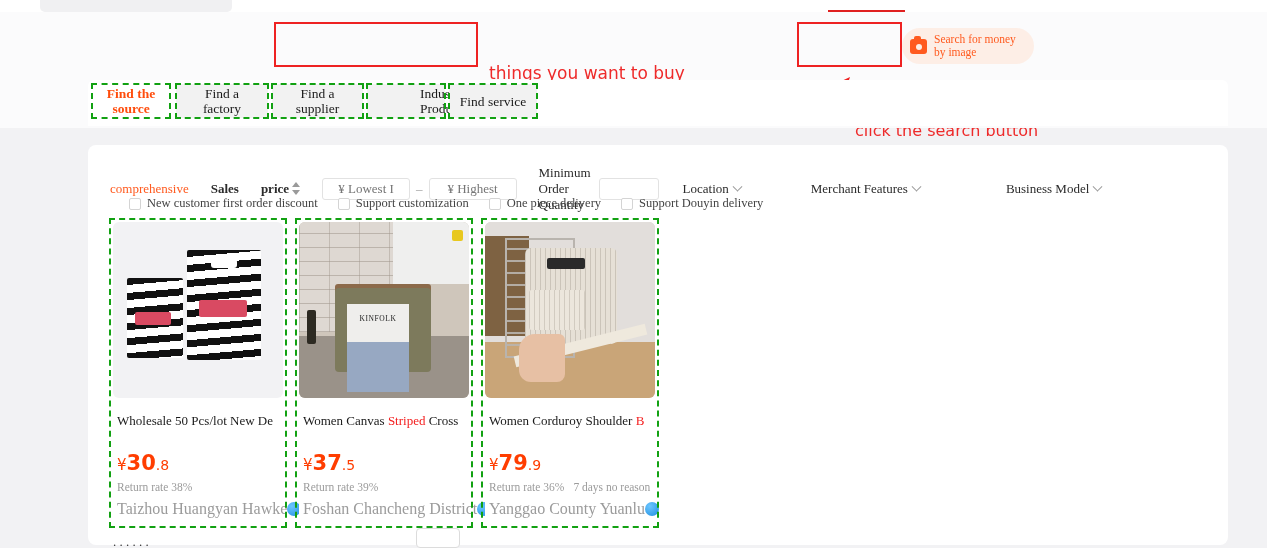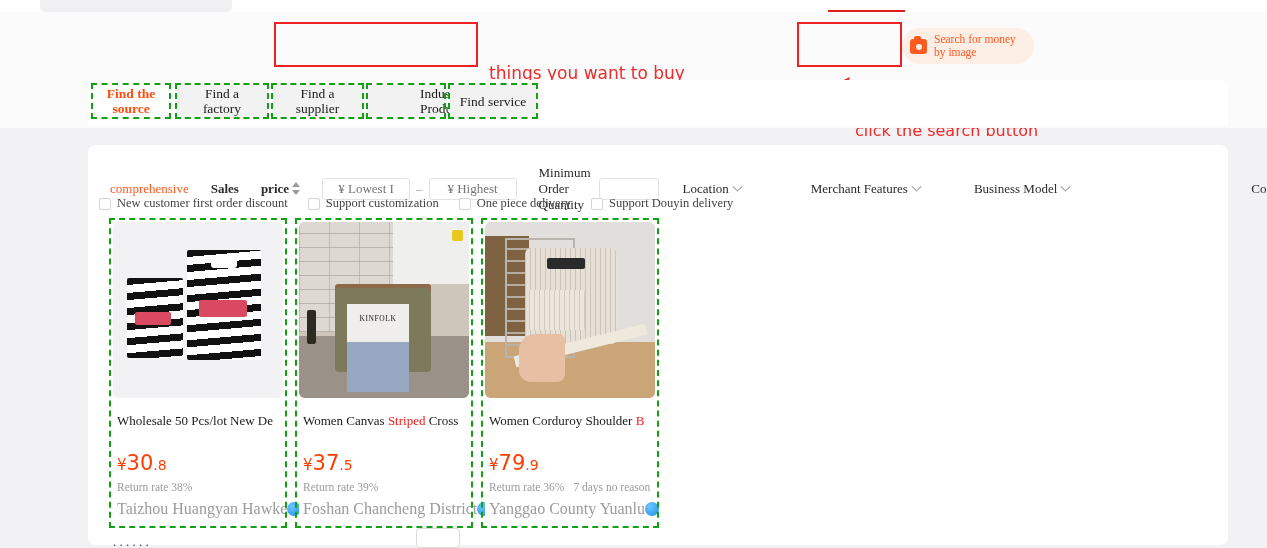--- a/index.html
+++ b/index.html
@@ -181,21 +181,21 @@
     background: #fff; outline: none;
   }
   .caret {
     display: inline-block; width: 7px; height: 7px;
     border-right: 1.3px solid #9a9a9a; border-bottom: 1.3px solid #9a9a9a;
     transform: rotate(45deg) translate(-2px,-2px);
     margin-left: 5px;
   }
 
   .check-row {
-    position: absolute; left: 99px; top: 196px;
+    position: absolute; left: 129px; top: 196px;
     display: flex; align-items: center;
     font-size: 12.5px; color: #444;
   }
   .chk-wrap { display: flex; align-items: center; margin-right: 20px; cursor: pointer; }
   .chk {
     width: 12px; height: 12px;
     border: 1px solid #d4d4d4; border-radius: 2px;
     background: #fff; margin-right: 6px; flex: none;
   }
 
@@ -220,21 +220,21 @@
     margin: 15px 2px 0 4px;
     white-space: nowrap; overflow: hidden;
   }
   .hl { color: #f42020; }
   .price {
     margin: 22px 0 0 4px;
     color: #ff3d00;
     font-family: "DejaVu Sans", sans-serif;
   }
   .cny { font-size: 15px; }
-  .p-int { font-size: 21px; font-weight: normal; }
+  .p-int { font-size: 21px; font-weight: bold; }
   .p-dec { font-size: 14px; }
   .meta {
     margin: 6px 0 0 4px;
     font-size: 11.5px; color: #9b9b9b;
     white-space: nowrap;
   }
   .meta .sp { margin-left: 9px; }
   .shop {
     margin: 7px 0 6px 4px;
     font-size: 16px; color: #9b9b9b;
@@ -432,21 +432,21 @@
     <span class="dash-sep">–</span>
     <input class="price-in" style="margin-right: 22px;" placeholder="¥ Highest">
     <span>Minimum Order Quantity</span>
     <input class="moq-in" style="margin-right: 24px;">
     <span class="f-item">
       <span>Location</span><i class="caret"></i>
     </span>
     <span class="f-item" style="margin-left:48px;">
       <span>Merchant Features</span><i class="caret"></i>
     </span>
-    <span class="f-item" style="margin-left:32px;">
+    <span class="f-item" style="margin-left:64px;">
       <span>Business Model</span><i class="caret"></i>
     </span>
     <span class="f-item" style="margin-left:160px;">Consolidation of suppliers</span>
   </div>
 
   <div class="check-row">
     <label class="chk-wrap">
       <span class="chk"></span>
       <span>New customer first order discount</span>
     </label>

